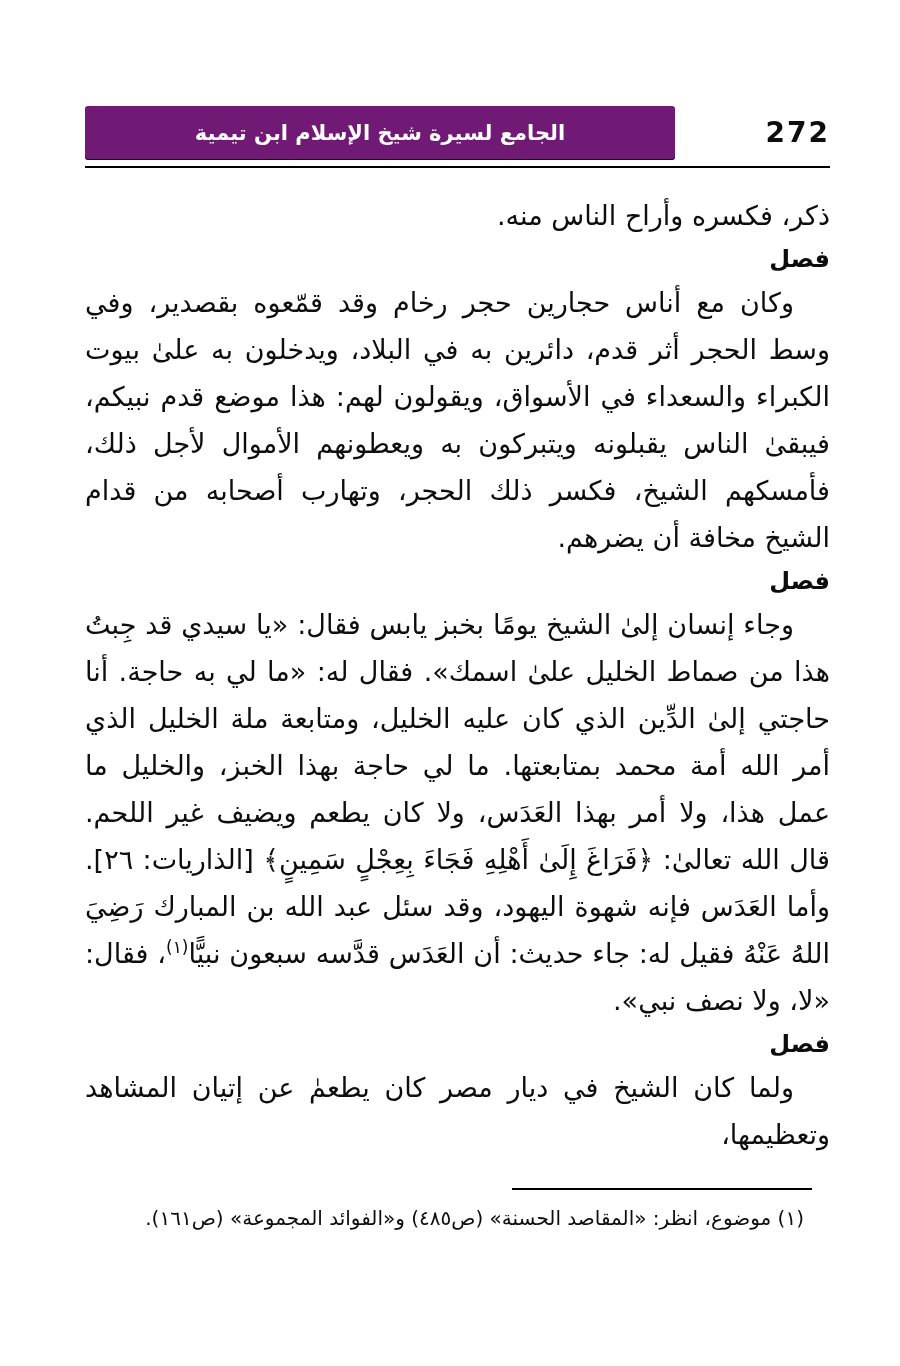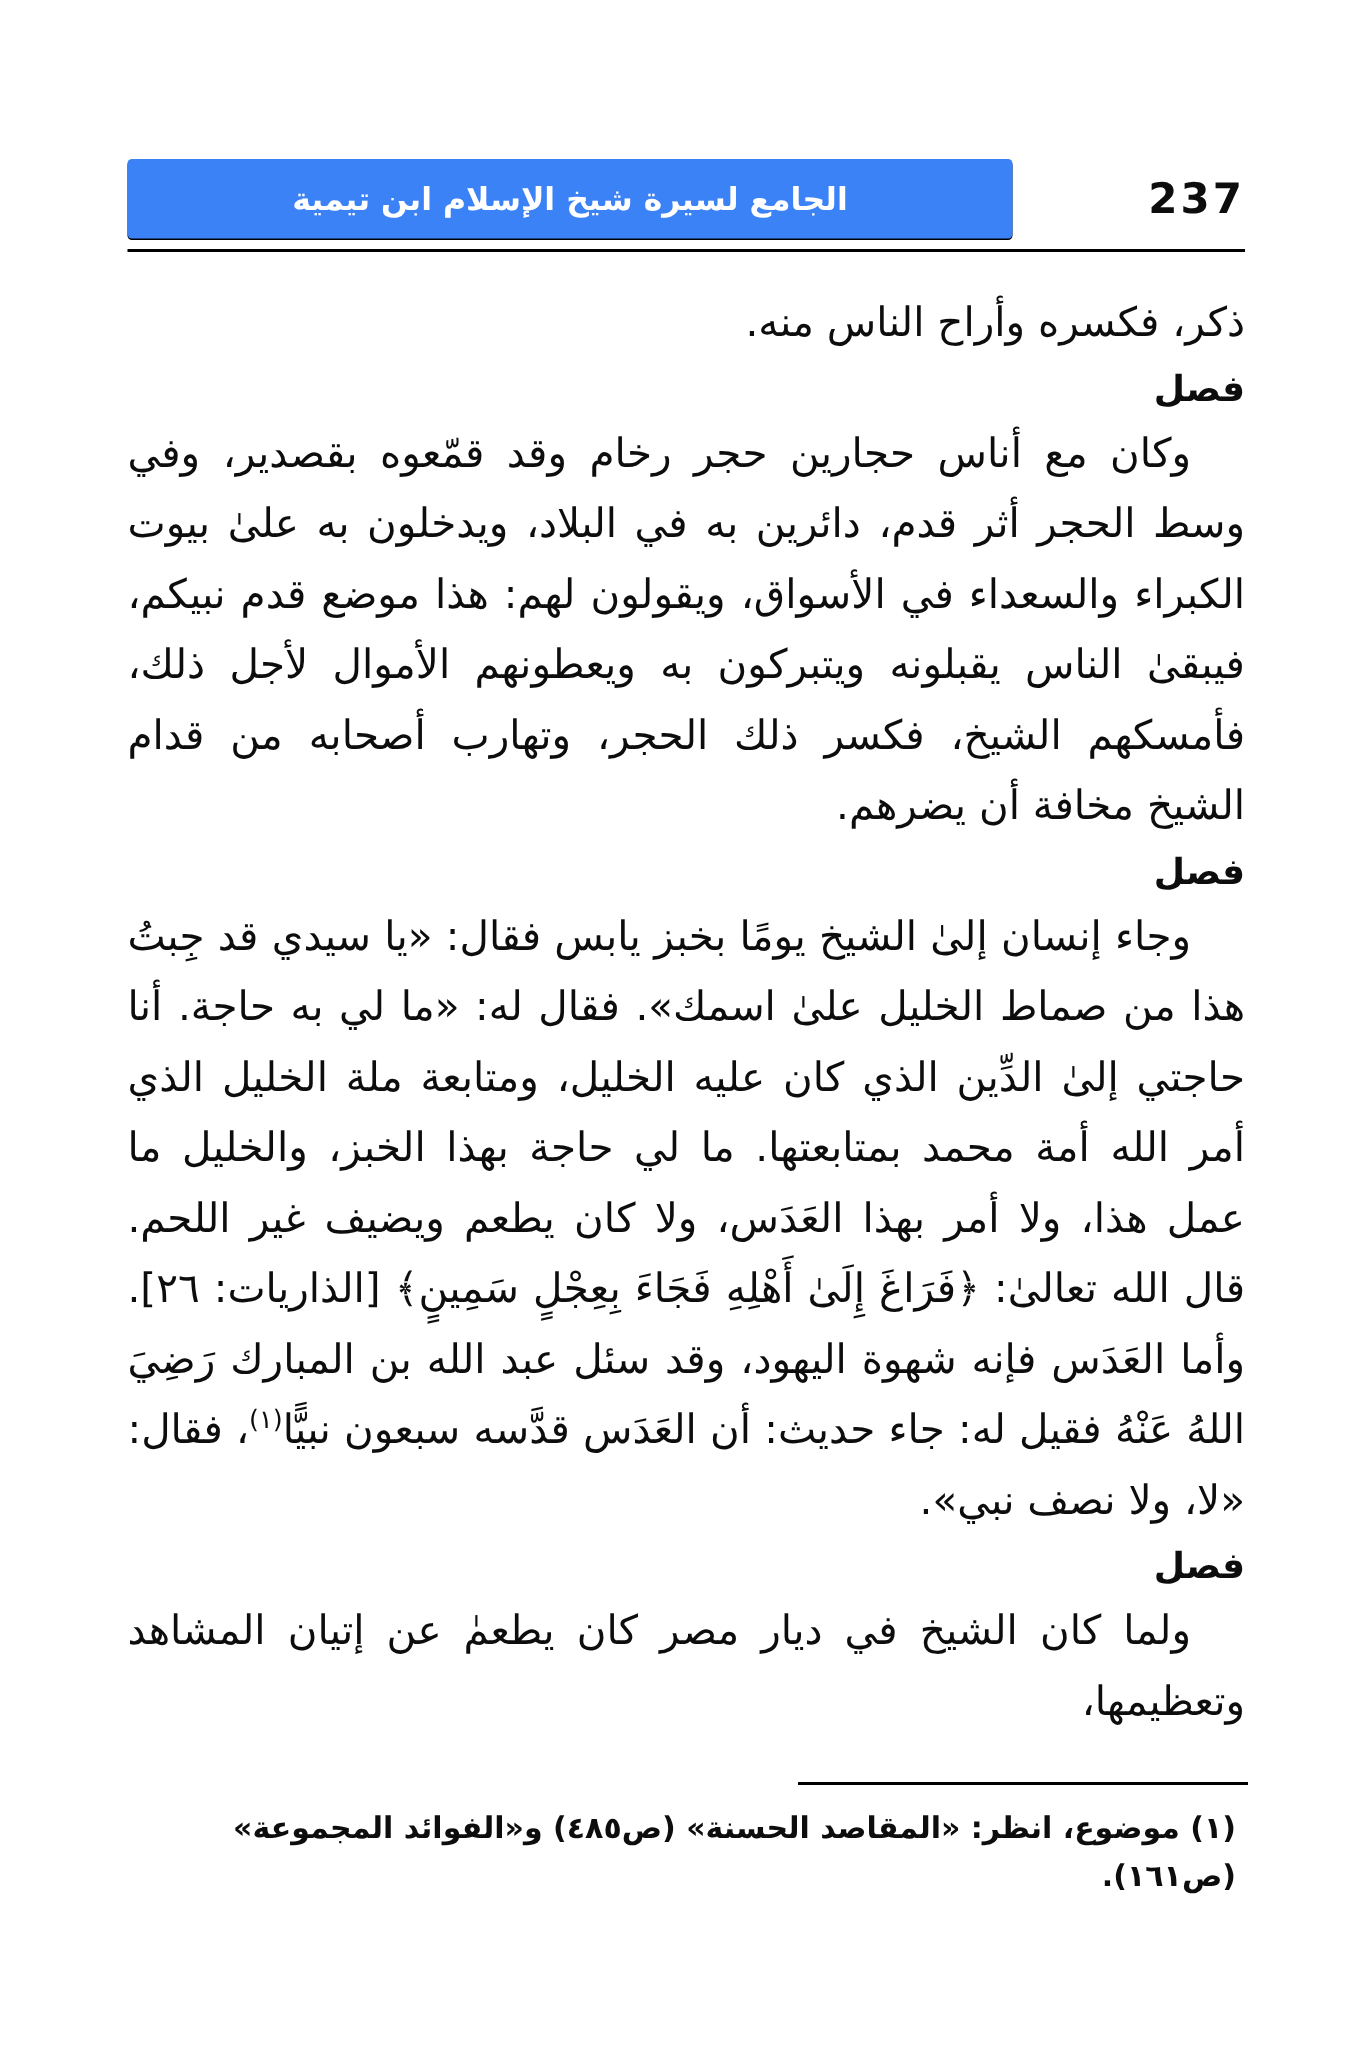--- a/index.html
+++ b/index.html
@@ -29,21 +29,21 @@
     font-size: 28px;
     font-weight: bold;
     letter-spacing: 2px;
     white-space: nowrap;
     padding-left: 4px;
   }
   .title-banner {
     order: 1;
     flex: 0 0 590px;
     height: 53px;
-    background: #3b82f6;
+    background: #701a75;
     color: #ffffff;
     display: flex;
     align-items: center;
     justify-content: center;
     font-size: 21px;
     font-weight: bold;
     border-radius: 3px;
     box-shadow: 0 1px 0 #000;
   }
   .header-rule {
@@ -73,44 +73,43 @@
   .fn-ref {
     font-size: 17px;
     vertical-align: super;
     line-height: 0;
   }
 
   
   .footnote-area {
     position: absolute;
     top: 1188px;
-    right: 68px;
+    right: 88px;
     left: 85px;
     direction: rtl;
-    font-weight: bold;
   }
   .footnote-rule {
     width: 300px;
     border-top: 2.5px solid #000;
   }
   .footnote-text {
     margin-top: 12px;
     font-size: 20px;
     line-height: 1.6;
     padding-right: 8px;
     text-align: right;
   }
 </style>
 </head>
 <body>
 
 <div class="page">
 
   <div class="header-row">
-    <div class="page-number">237</div>
+    <div class="page-number">272</div>
     <div class="title-banner">
       <span>الجامع لسيرة شيخ الإسلام ابن تيمية</span>
     </div>
   </div>
   <div class="header-rule"></div>
 
   <div class="body-text">
 
     <p class="continuation">ذكر، فكسره وأراح الناس منه.</p>
 

